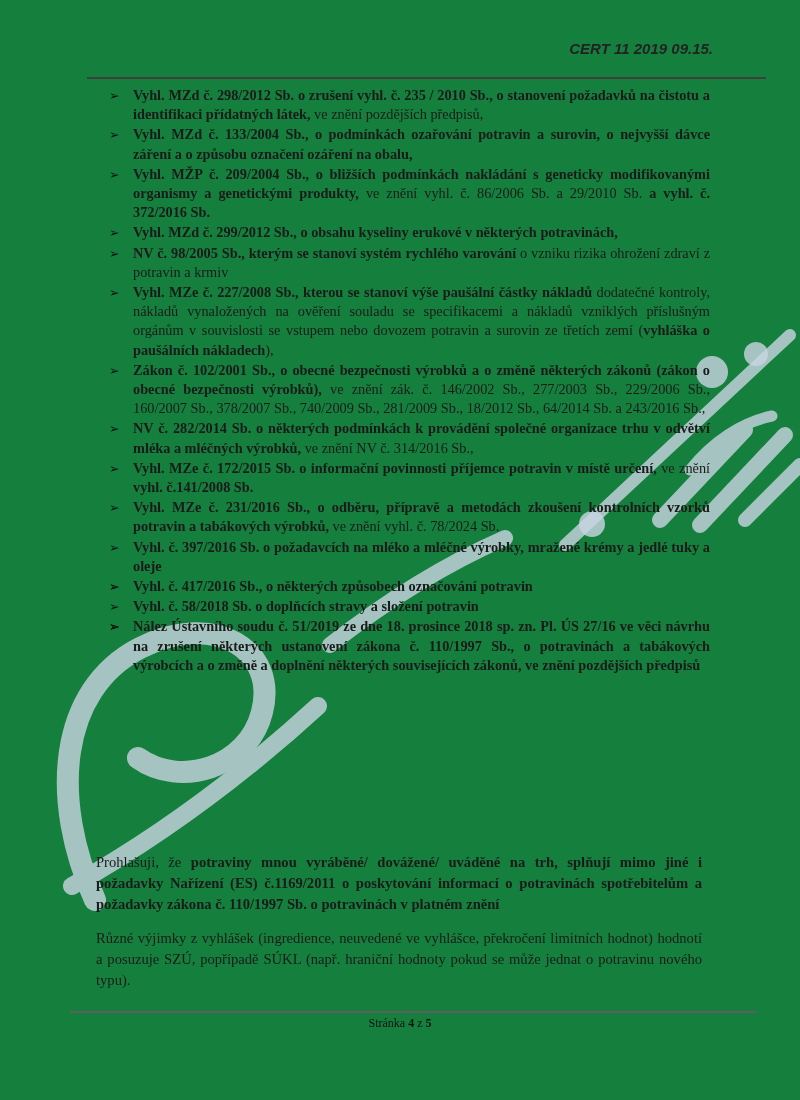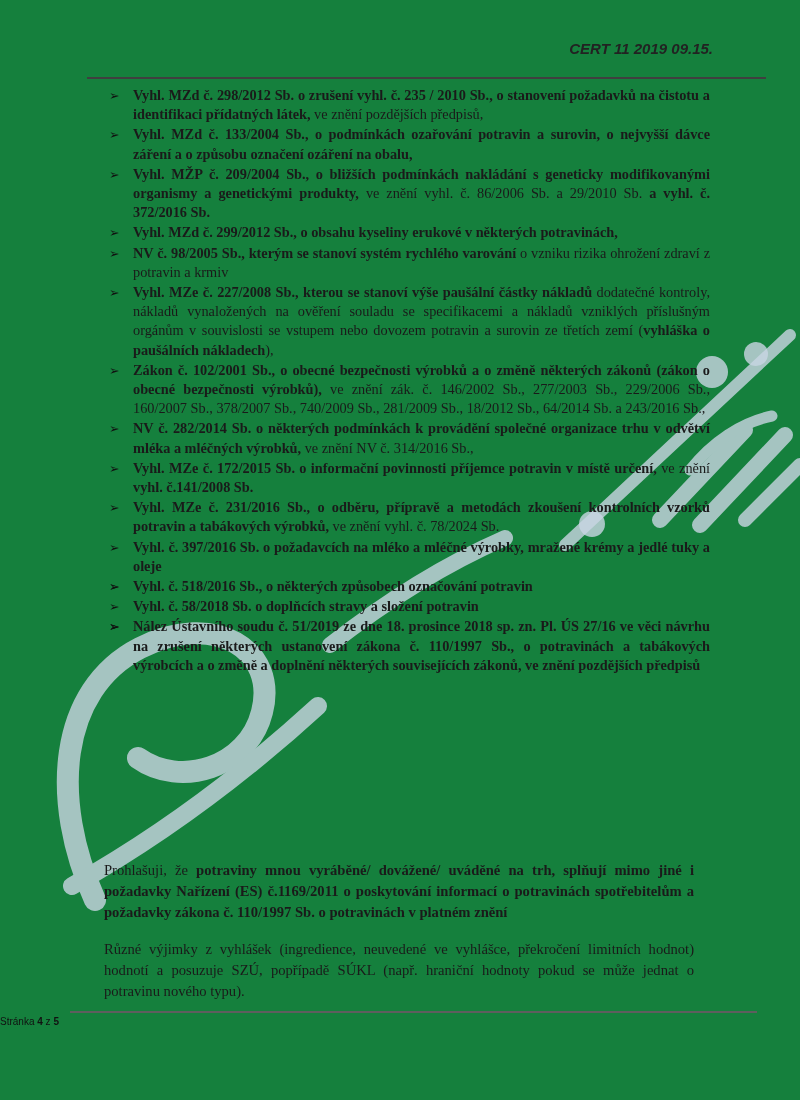--- a/index.html
+++ b/index.html
@@ -27,28 +27,28 @@
   }
   .reg-list .bullet {
     position:absolute; left:21px; top:0px;
     font-size:12.5px; line-height:19.2px; color:#111;
     font-family:"DejaVu Sans", sans-serif;
   }
   .bb { font-weight:bold; }
 
   .paras { position:absolute; top:844px; left:88px; width:622px; }
   .paras p {
-    margin:16px; font-size:14.6px; line-height:21px; text-align:justify;
+    margin:8px; font-size:14.6px; line-height:21px; text-align:justify;
   }
   .paras p + p { margin-top:13px; }
 
   .doc-footer {
     position:absolute; top:1016px; left:0; width:800px;
-    text-align:left; font-family:Liberation Sans, sans-serif;
-    font-size:10px; color:#111;
+    text-align:center; font-family:Liberation Serif, serif;
+    font-size:12px; color:#111;
   }
 </style>
 </head>
 <body>
 
 <div class="page">
 
   <svg class="wm" width="800" height="1100" viewBox="0 0 800 1100" aria-hidden="true">
     <g class="wm-ink" fill="none" stroke-linecap="round" opacity="0.8">
       <path d="M 95 900 C 50 800 58 690 140 648 C 215 610 278 650 262 712 C 248 768 180 788 138 758" stroke-width="22" stroke="#c9d6e3"></path>
@@ -77,21 +77,21 @@
       <li><span class="bullet">➢</span><span class="bb">Vyhl. MŽP č. 209/2004 Sb., o bližších podmínkách nakládání s geneticky modifikovanými organismy a genetickými produkty, </span><span>ve znění vyhl. č. 86/2006 Sb. a 29/2010 Sb. </span><span class="bb">a vyhl. č. 372/2016 Sb.</span></li>
       <li><span class="bullet">➢</span><span class="bb">Vyhl. MZd č. 299/2012 Sb., o obsahu kyseliny erukové v některých potravinách,</span></li>
       <li><span class="bullet">➢</span><span class="bb">NV č. 98/2005 Sb., kterým se stanoví systém rychlého varování </span><span>o vzniku rizika ohrožení zdraví z potravin a krmiv</span></li>
       <li><span class="bullet">➢</span><span class="bb">Vyhl. MZe č. 227/2008 Sb., kterou se stanoví výše paušální částky nákladů </span><span>dodatečné kontroly, nákladů vynaložených na ověření souladu se specifikacemi a nákladů vzniklých příslušným orgánům v souvislosti se vstupem nebo dovozem potravin a surovin ze třetích zemí (</span><span class="bb">vyhláška o paušálních nákladech</span><span>),</span></li>
       <li><span class="bullet">➢</span><span class="bb">Zákon č. 102/2001 Sb., o obecné bezpečnosti výrobků a o změně některých zákonů (zákon o obecné bezpečnosti výrobků), </span><span>ve znění zák. č. 146/2002 Sb., 277/2003 Sb., 229/2006 Sb., 160/2007 Sb., 378/2007 Sb., 740/2009 Sb., 281/2009 Sb., 18/2012 Sb., 64/2014 Sb. a 243/2016 Sb.,</span></li>
       <li><span class="bullet">➢</span><span class="bb">NV č. 282/2014 Sb. o některých podmínkách k provádění společné organizace trhu v odvětví mléka a mléčných výrobků, </span><span>ve znění NV č. 314/2016 Sb.,</span></li>
       <li><span class="bullet">➢</span><span class="bb">Vyhl. MZe č. 172/2015 Sb. o informační povinnosti příjemce potravin v místě určení, </span><span>ve znění </span><span class="bb">vyhl. č.141/2008 Sb.</span></li>
       <li><span class="bullet">➢</span><span class="bb">Vyhl. MZe č. 231/2016 Sb., o odběru, přípravě a metodách zkoušení kontrolních vzorků potravin a tabákových výrobků, </span><span>ve znění vyhl. č. 78/2024 Sb.</span></li>
       <li><span class="bullet">➢</span><span class="bb">Vyhl. č. 397/2016 Sb. o požadavcích na mléko a mléčné výrobky, mražené krémy a jedlé tuky a oleje</span></li>
       <li><span class="bullet">➢</span></li>
-      <li><span class="bullet">➢</span><span class="bb">Vyhl. č. 518/2016 Sb., o některých způsobech označování potravin</span></li>
+      <li><span class="bullet">➢</span><span class="bb">Vyhl. č. 417/2016 Sb., o některých způsobech označování potravin</span></li>
       <li><span class="bullet">➢</span><span class="bb">Vyhl. č. 58/2018 Sb. o doplňcích stravy a složení potravin</span></li>
       <li><span class="bullet">➢</span></li>
       <li><span class="bullet">➢</span></li>
       <li><span class="bullet">➢</span><span class="bb">Nález Ústavního soudu č. 51/2019 ze dne 18. prosince 2018 sp. zn. Pl. ÚS 27/16 ve věci návrhu na zrušení některých ustanovení zákona č. 110/1997 Sb., o potravinách a tabákových výrobcích a o změně a doplnění některých souvisejících zákonů, ve znění pozdějších předpisů</span></li>
     </ul>
 
   <div class="paras" id="paras">
       <p><span>Prohlašuji, že </span><span class="bb">potraviny mnou vyráběné/ dovážené/ uváděné na trh, splňují mimo jiné i požadavky Nařízení (ES) č.1169/2011 o poskytování informací o potravinách spotřebitelům a požadavky zákona č. 110/1997 Sb. o potravinách v platném znění</span></p>
       <p><span>Různé výjimky z vyhlášek (ingredience, neuvedené ve vyhlášce, překročení limitních hodnot) hodnotí a posuzuje SZÚ, popřípadě SÚKL (např. hraniční hodnoty pokud se může jednat o potravinu nového typu).</span></p>
     </div>

